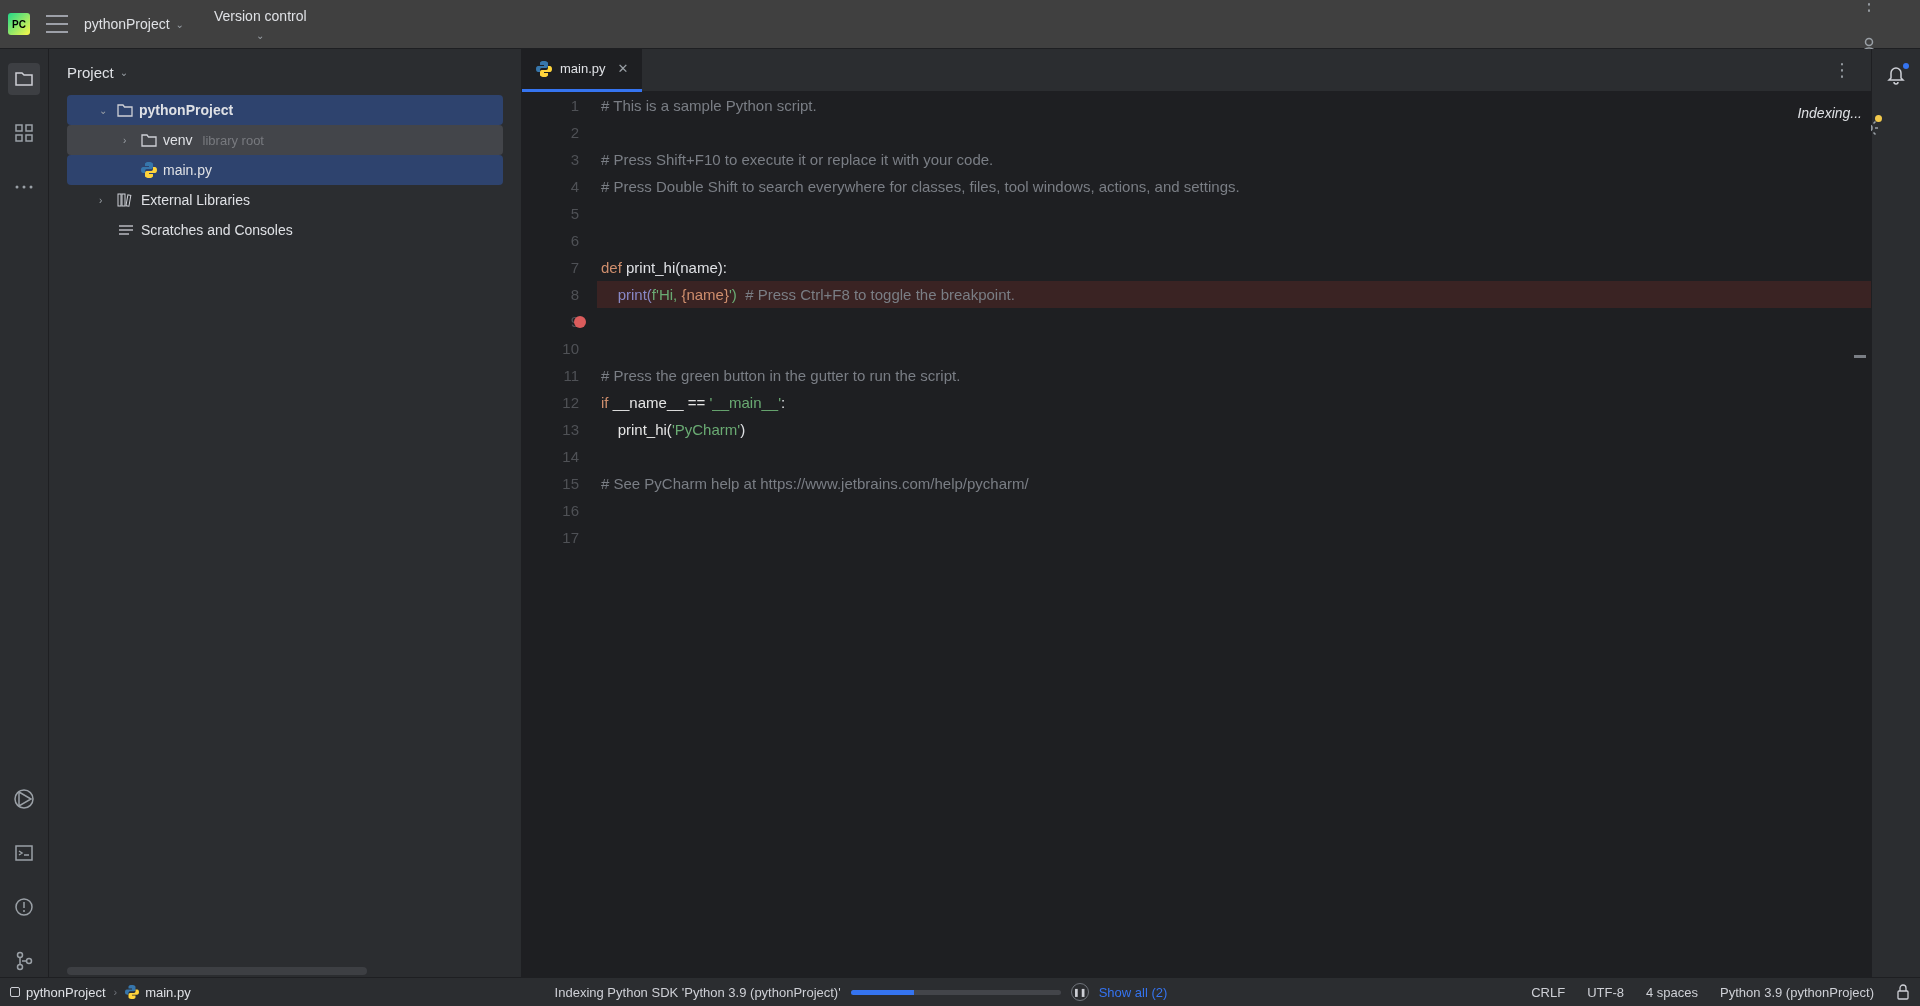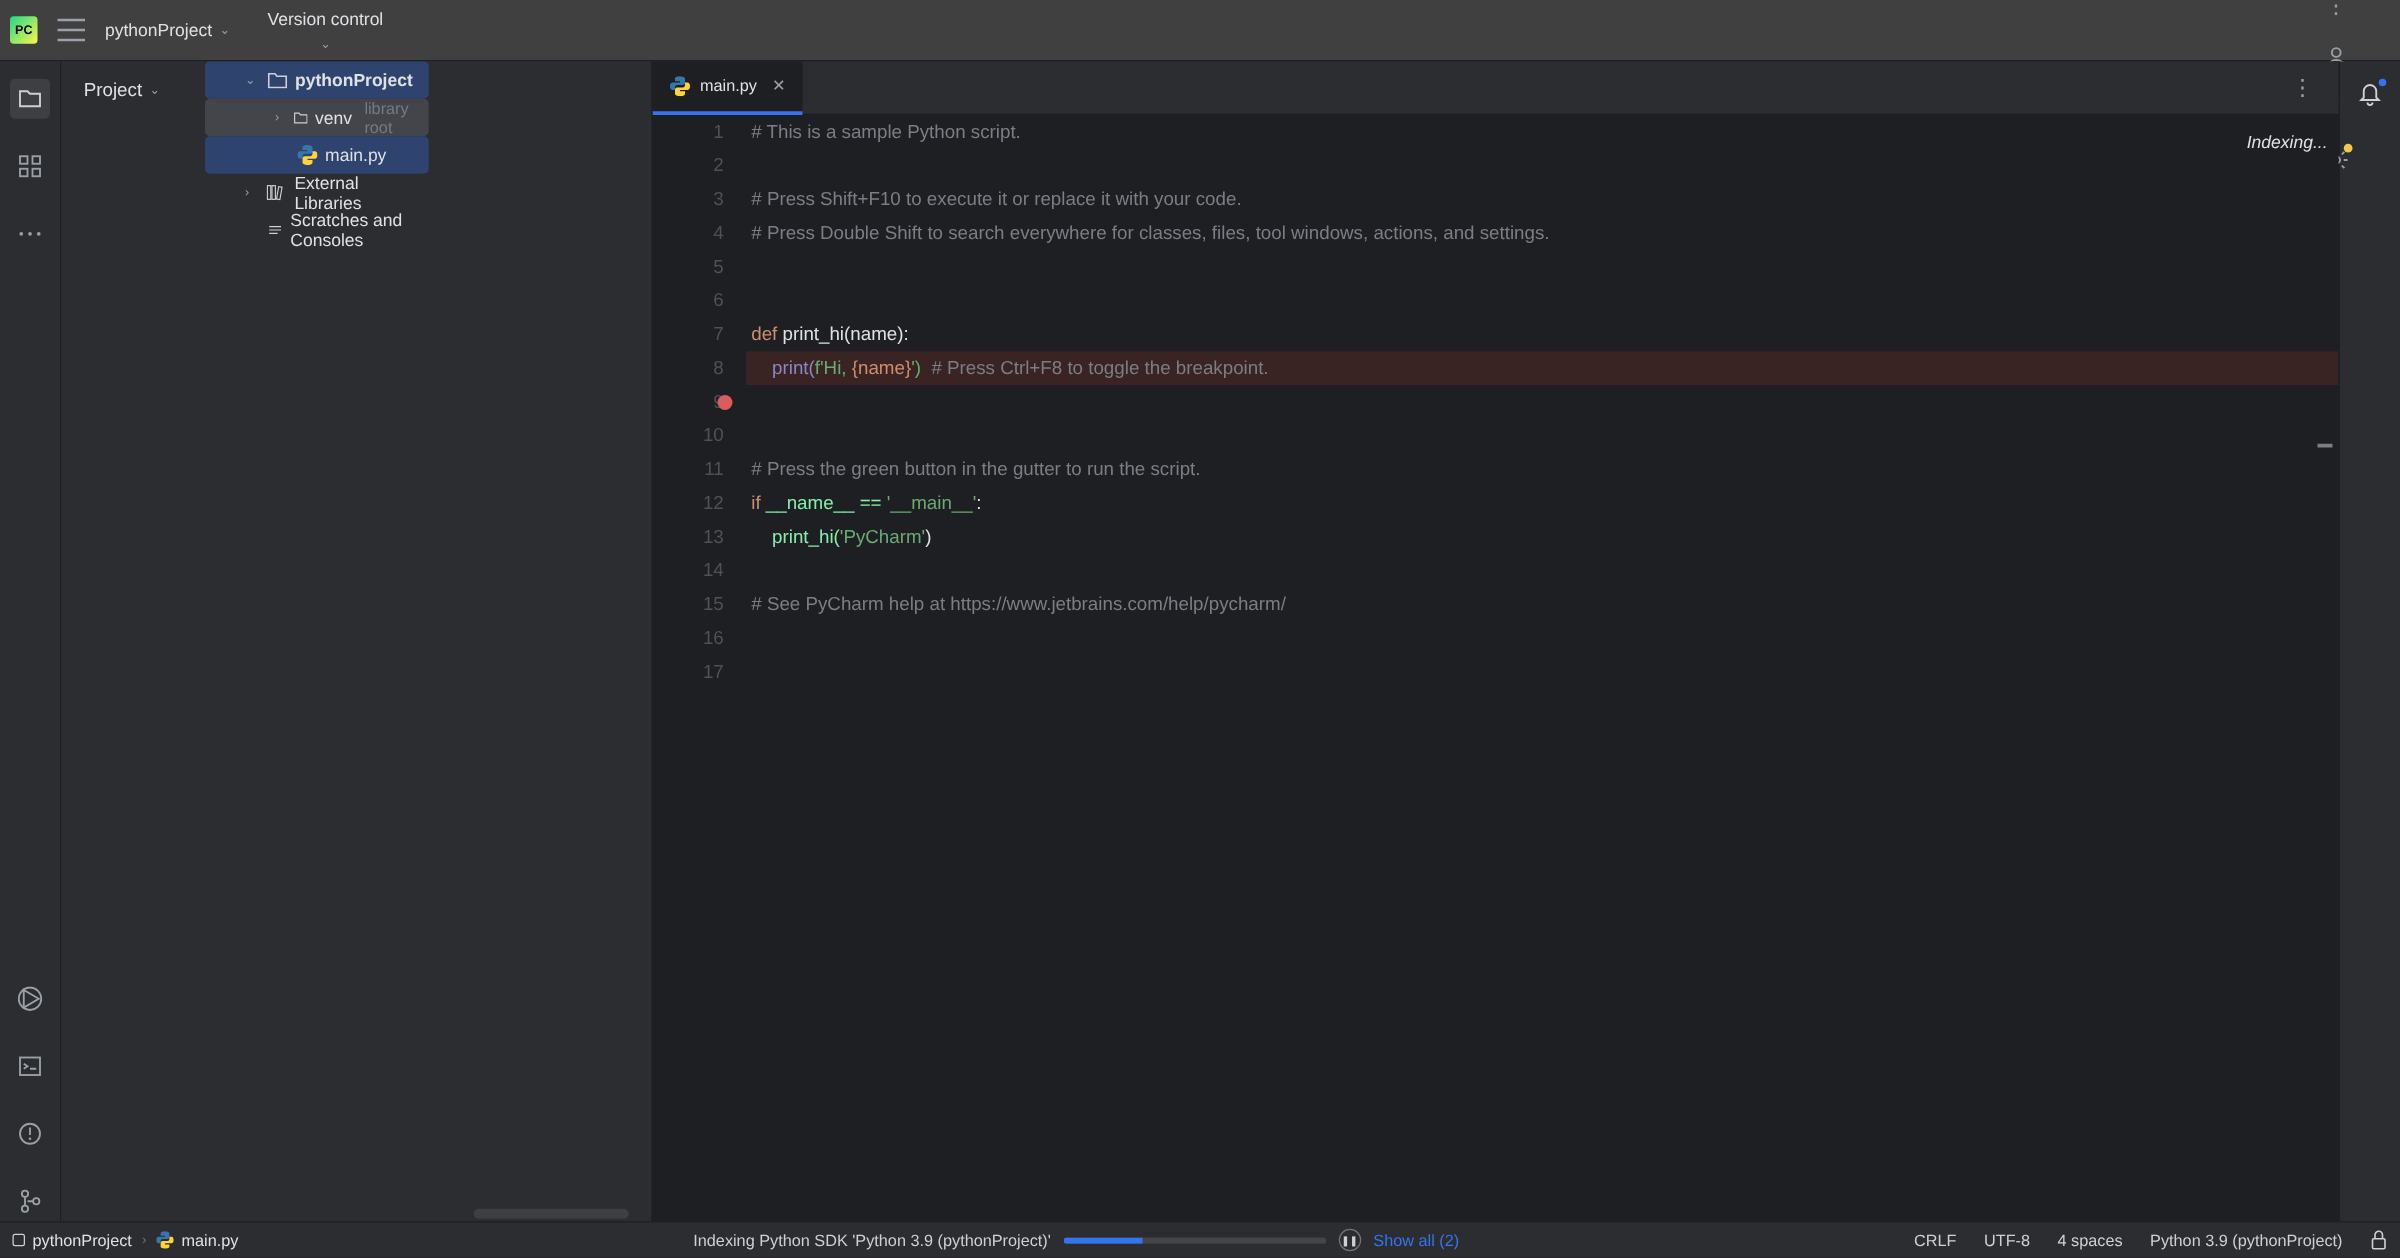--- a/index.html
+++ b/index.html
@@ -30,21 +30,21 @@
 
 .body { flex: 1; display: flex; overflow: hidden; }
 
 
 .left-toolbar { width: 49px; background: #2b2d30; border-right: 1px solid #1e1f22; display: flex; flex-direction: column; align-items: center; padding-top: 14px; gap: 22px; }
 .left-toolbar .tool { width: 32px; height: 32px; display: flex; align-items: center; justify-content: center; border-radius: 4px; cursor: pointer; }
 .left-toolbar .tool.active { background: #3d3f43; }
 .left-toolbar .spacer { flex: 1; }
 
 
-.project-panel { width: 473px; background: #2b2d30; border-right: 1px solid #1e1f22; display: flex; flex-direction: row; }
+.project-panel { width: 473px; background: #2b2d30; border-right: 1px solid #1e1f22; display: flex; flex-direction: column; }
 .panel-header { height: 46px; display: flex; align-items: center; padding: 0 18px; font-size: 15px; font-weight: 500; gap: 6px; }
 .tree { padding: 0 18px; }
 .tree-item { height: 30px; display: flex; align-items: center; gap: 6px; padding: 0 8px; border-radius: 4px; cursor: pointer; font-size: 14px; }
 .tree-item.root-item { background: #2e436e; padding-left: 32px; }
 .tree-item.venv { background: #43454a; padding-left: 56px; }
 .tree-item.file-sel { background: #2e436e; padding-left: 74px; }
 .tree-item.ext-lib { padding-left: 32px; }
 .tree-item.scratch { padding-left: 50px; }
 .tree-arrow { width: 12px; font-size: 10px; color: #9aa0a6; }
 .folder-icon { width: 16px; height: 14px; }
@@ -64,21 +64,21 @@
 .gutter .bp { position: absolute; left: 52px; width: 12px; height: 12px; background: #db5c5c; border-radius: 50%; }
 .gutter-line { height: 27px; }
 .code { flex: 1; background: #1e1f22; position: relative; }
 .code-line { white-space: pre; height: 27px; padding-left: 4px; }
 .code-line.bp-line { background: #3a2323; }
 .c-comment { color: #7a7e85; }
 .c-kw { color: #cf8e6d; }
 .c-fn { color: #dfe1e5; }
 .c-str { color: #6aab73; }
 .c-builtin { color: #8888c6; }
-.c-var { color: #86efac; }
+.c-var { color: #e5e5e5; }
 .c-fmt { color: #cf8e6d; }
 .err-stripe { position: absolute; right: 5px; top: 263px; width: 12px; height: 3px; background: #7a7e85; }
 
 
 .right-toolbar { width: 49px; background: #2b2d30; border-left: 1px solid #1e1f22; display: flex; flex-direction: column; align-items: center; padding-top: 14px; }
 .notif-icon { position: relative; cursor: pointer; }
 .notif-icon::after { content:''; position: absolute; top: 0; right: -2px; width: 6px; height: 6px; background: #3574f0; border-radius: 50%; }
 
 
 .statusbar { height: 29px; background: #2b2d30; border-top: 1px solid #1e1f22; display: flex; align-items: center; padding: 0 10px; font-size: 13px; }

